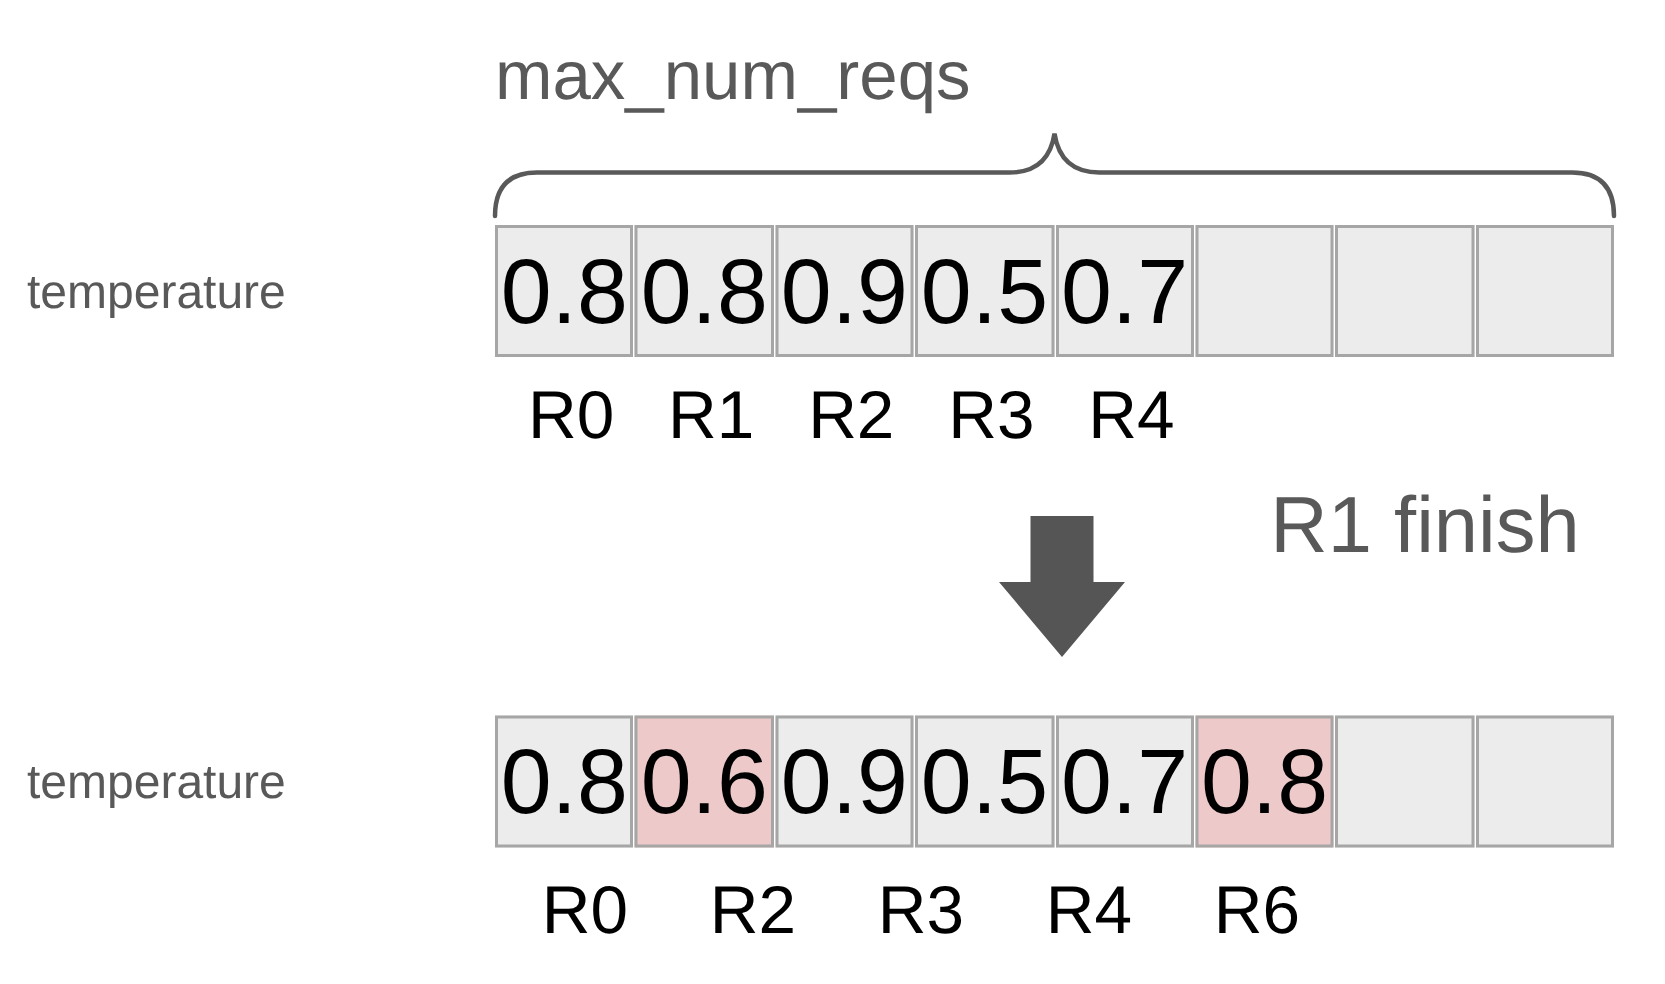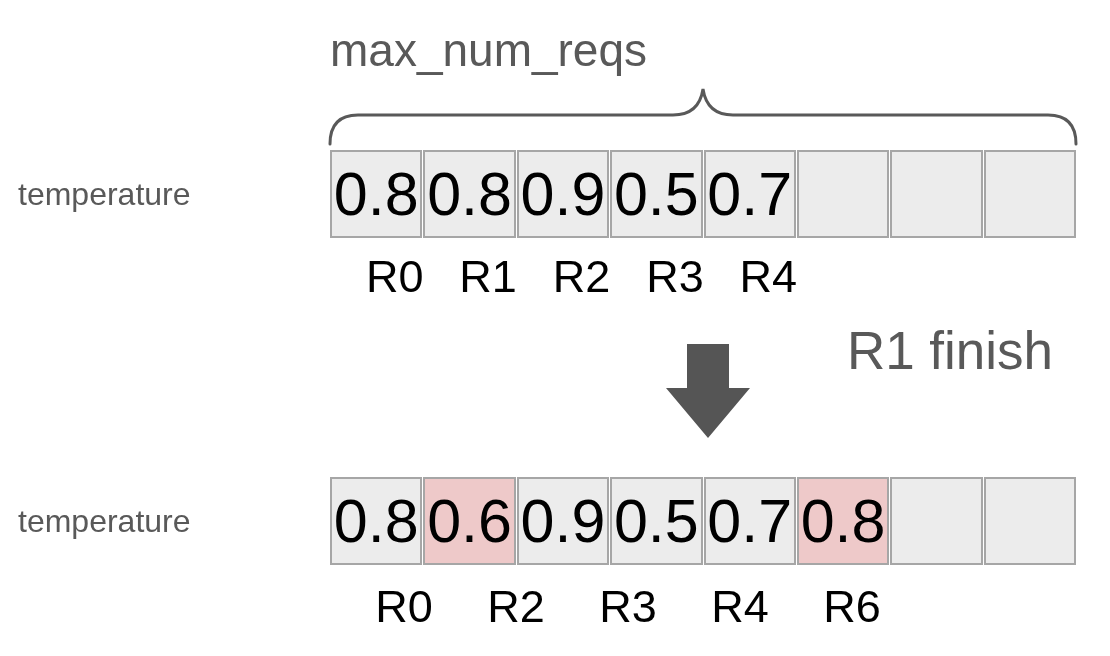--- a/index.html
+++ b/index.html
@@ -37,21 +37,21 @@
   .cells.bottom{top:477px;}
   .cell{
     flex:1 1 0;height:100%;
     background:var(--cell-bg);
     border:2px solid var(--cell-border);
     display:flex;align-items:center;justify-content:center;
     font-size:61px;color:#000;
   }
   .cell.hl{background:var(--cell-hl);}
   .labels{
-    left:348px;display:flex;height:54px;
+    left:334px;display:flex;height:54px;
   }
   .labels.top{top:250px;width:467px;}
   .labels.bottom{top:580px;width:560px;}
   .rlabel{
     flex:1 1 0;text-align:center;
     font-size:45px;color:#000;line-height:54px;white-space:nowrap;
   }
   .arrow-svg{left:666px;top:344px;}
   .transition-note{
     left:820px;top:323px;width:260px;

